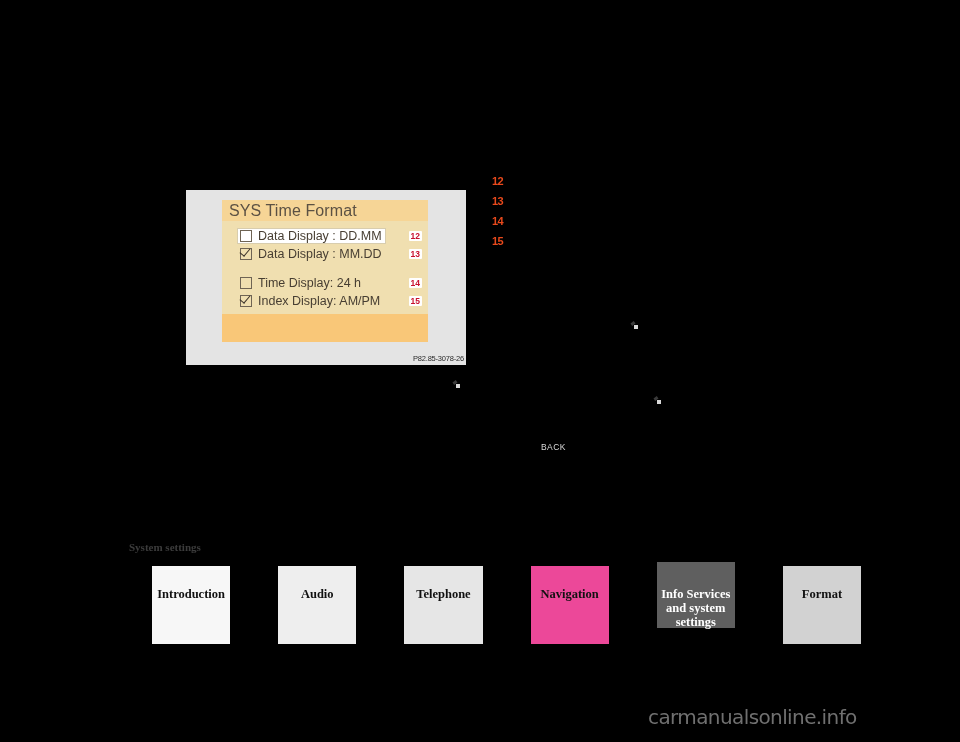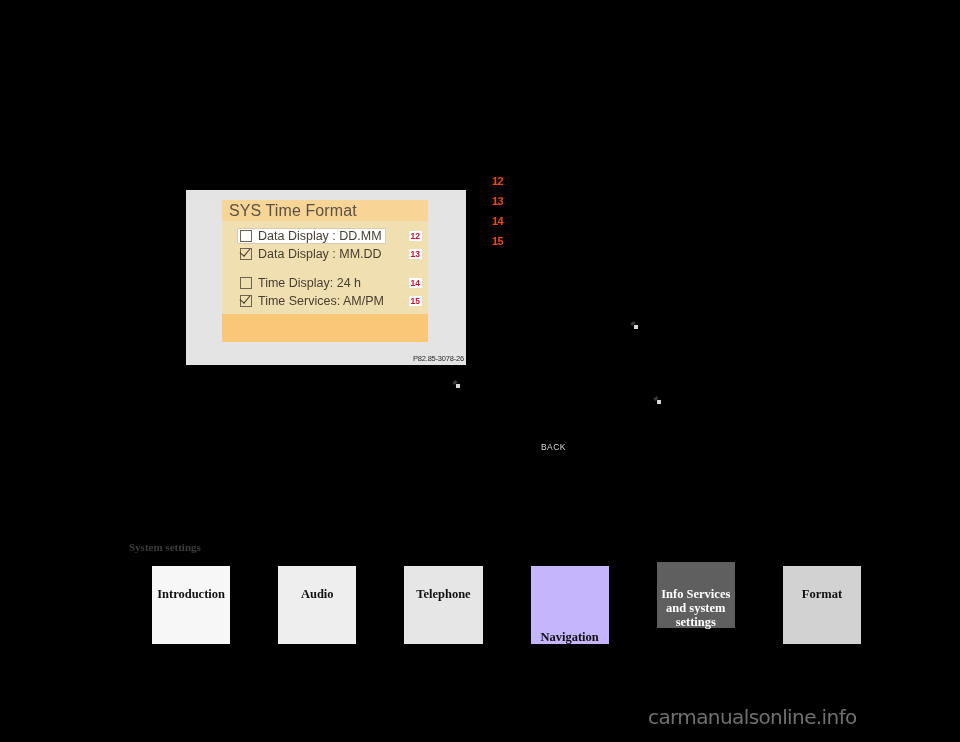--- a/index.html
+++ b/index.html
@@ -260,21 +260,21 @@
         <span class="opt-inner">
           <span class="cb"></span>
           <span class="opt-label">Time Display: 24 h</span>
         </span>
         <span class="callout">14</span>
       </div>
 
       <div class="opt-row">
         <span class="opt-inner">
           <span class="cb checked"></span>
-          <span class="opt-label">Time Services: AM/PM</span>
+          <span class="opt-label">Index Display: AM/PM</span>
         </span>
         <span class="callout">15</span>
       </div>
 
     </div>
 
     <div class="screen-footer-band"></div>
   </div>
 
   <span class="fig-ref">P82.85-3078-26</span>
@@ -298,21 +298,21 @@
 <div class="tabbar">
   <div class="tab" style="background:#f7f7f7;">
     <span>Introduction</span>
   </div>
   <div class="tab" style="background:#eeeeee;">
     <span>Audio</span>
   </div>
   <div class="tab" style="background:#e6e6e6;">
     <span>Telephone</span>
   </div>
-  <div class="tab" style="background:#c4b5fd;align-items:flex-end;">
+  <div class="tab" style="background:#ec4899;">
     <span>Navigation</span>
   </div>
   <div class="tab active" style="background:#5f5f5f;">
     <span>Info Services and system settings</span>
   </div>
   <div class="tab" style="background:#d2d2d2;">
     <span>Format</span>
   </div>
 </div>
 

